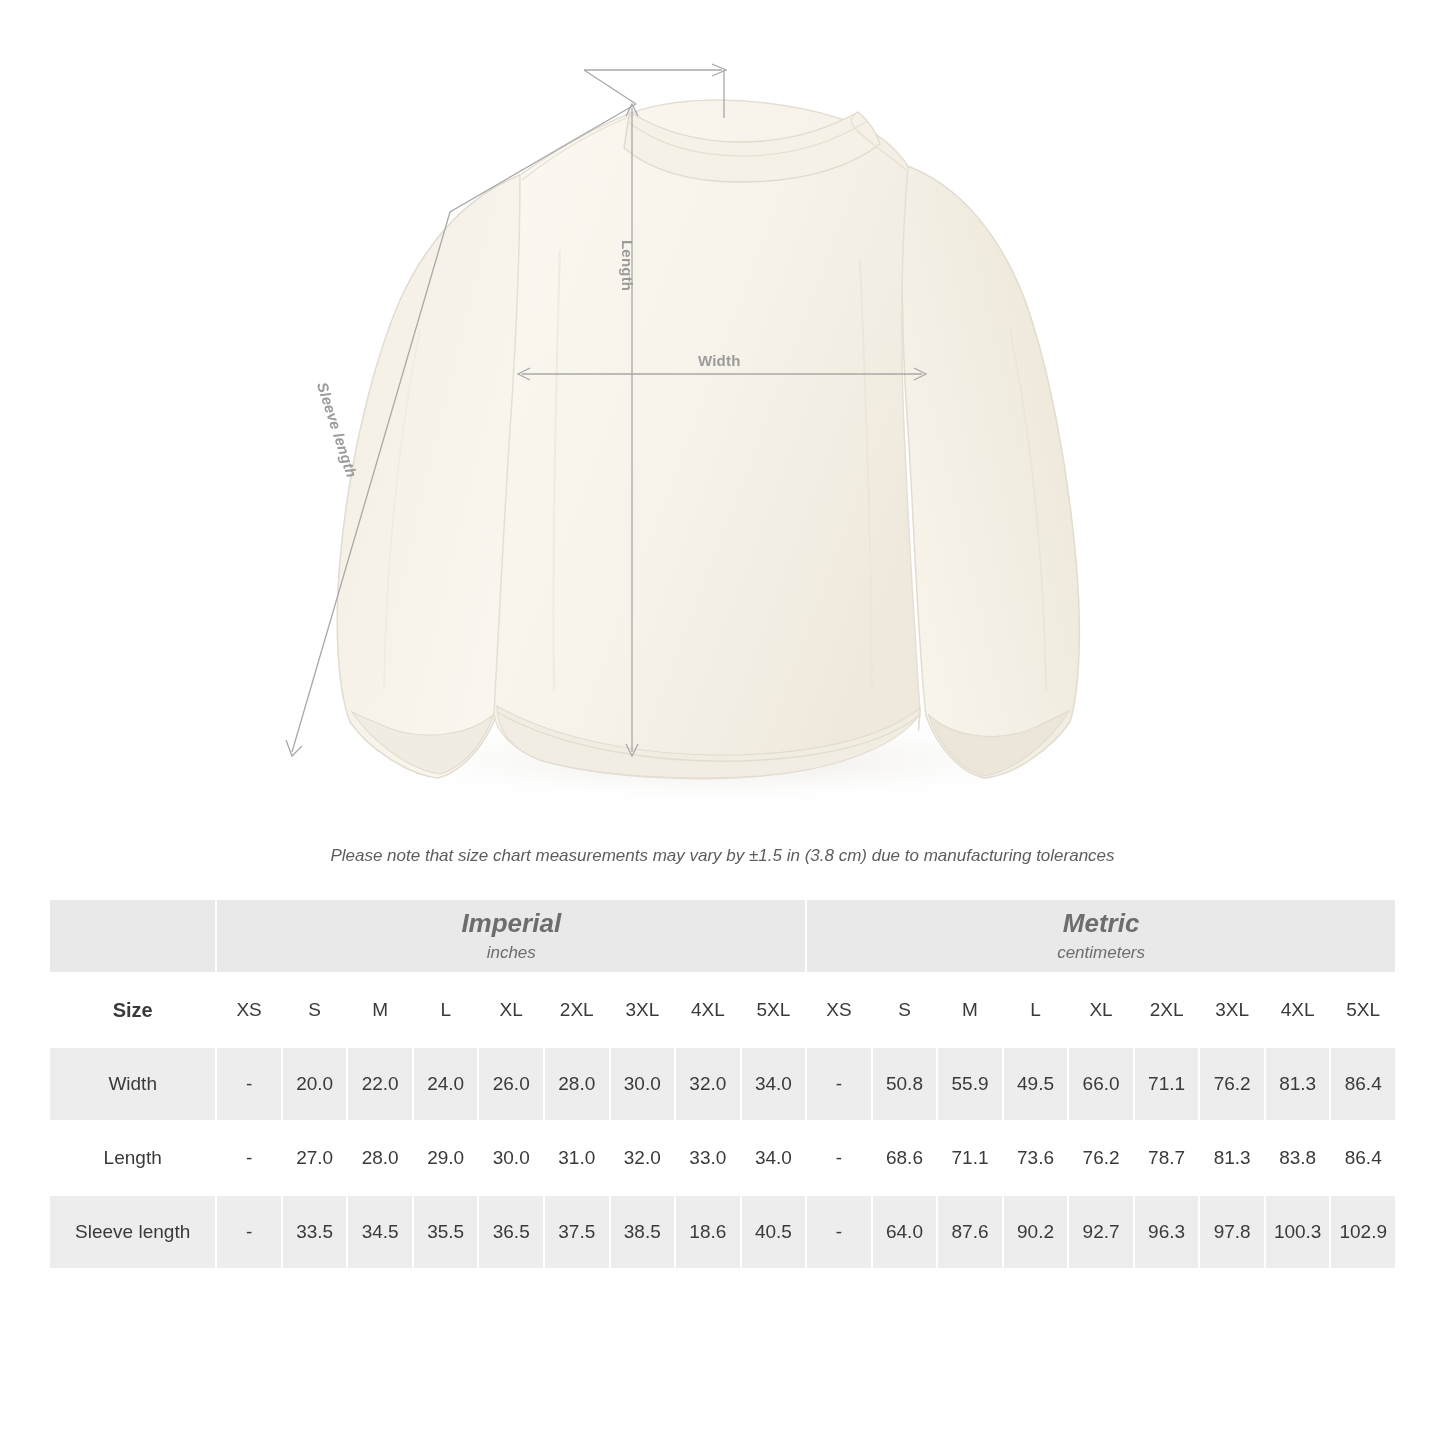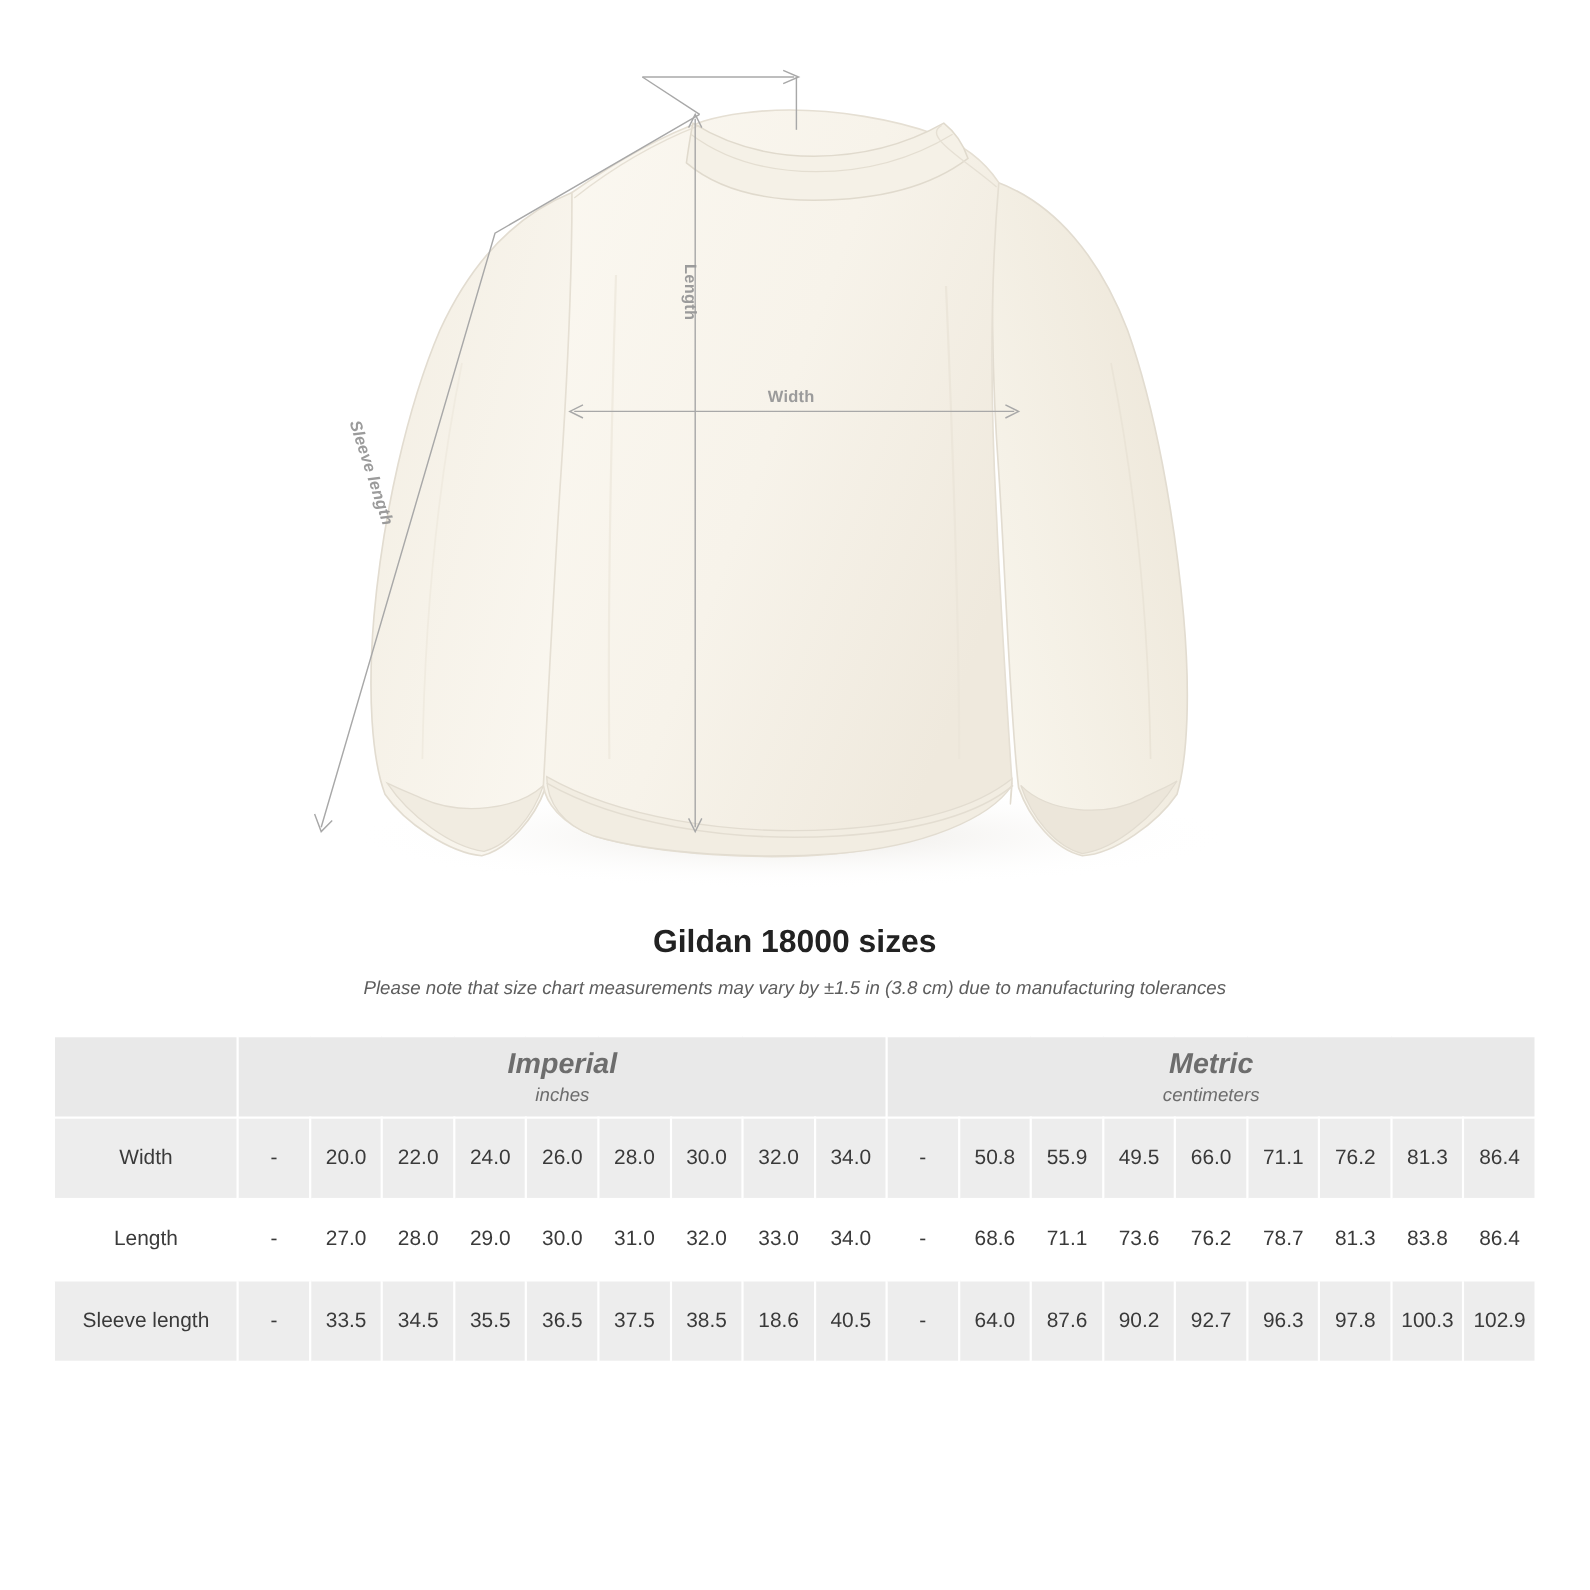--- a/index.html
+++ b/index.html
@@ -234,21 +234,20 @@
       <path d="M724,70 L724,118"></path>
     </g>
   </svg>
 
   <div class="dim-label label-length">Length</div>
   <div class="dim-label label-width">Width</div>
   <div class="dim-label label-sleeve">Sleeve length</div>
 </div>
 
 <div class="title-block">
-  <h1 class="chart-title">Gildan 18000 sizes</h1>
   <p class="chart-note">Please note that size chart measurements may vary by ±1.5 in (3.8 cm) due to manufacturing tolerances</p>
 </div>
 
 <div class="table-wrap">
   <table class="size-table">
     <colgroup>
       <col class="col-first">
       <col class="col-cell">
         <col class="col-cell">
         <col class="col-cell">
@@ -273,20 +272,41 @@
           <td class="unit-head"></td>
           <td class="unit-head" colspan="9">
             <div class="unit-name">Imperial</div>
             <div class="unit-sub">inches</div>
           </td>
           <td class="unit-head" colspan="9">
             <div class="unit-name">Metric</div>
             <div class="unit-sub">centimeters</div>
           </td>
         </tr>
+        <tr class="hdr-row">
+          <td class="rowlabel">Size</td>
+          <td>XS</td>
+          <td>S</td>
+          <td>M</td>
+          <td>L</td>
+          <td>XL</td>
+          <td>2XL</td>
+          <td>3XL</td>
+          <td>4XL</td>
+          <td>5XL</td>
+          <td>XS</td>
+          <td>S</td>
+          <td>M</td>
+          <td>L</td>
+          <td>XL</td>
+          <td>2XL</td>
+          <td>3XL</td>
+          <td>4XL</td>
+          <td>5XL</td>
+        </tr>
         <tr class="row-odd">
           <td class="rowlabel">Width</td>
           <td>-</td>
           <td>20.0</td>
           <td>22.0</td>
           <td>24.0</td>
           <td>26.0</td>
           <td>28.0</td>
           <td>30.0</td>
           <td>32.0</td>

